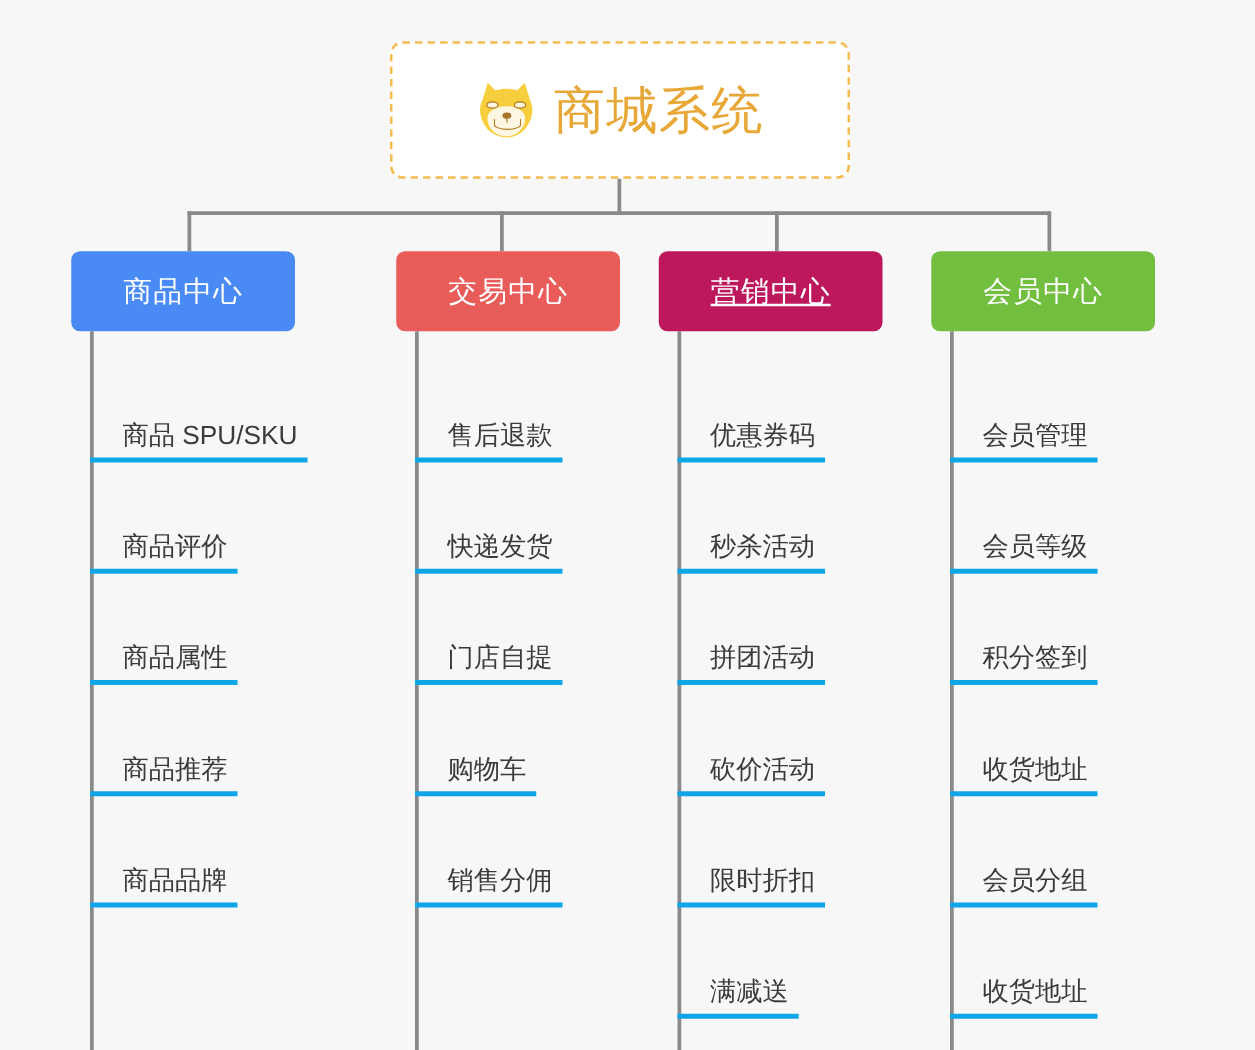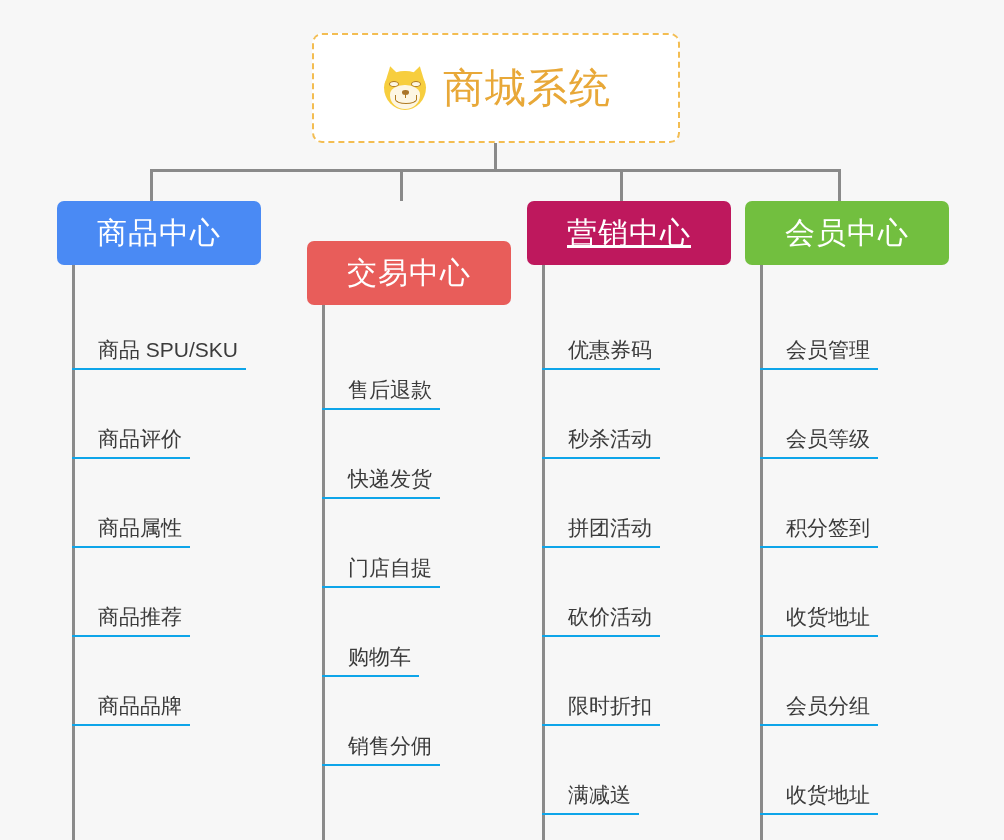--- a/index.html
+++ b/index.html
@@ -130,28 +130,28 @@
   .conn-h-bus  { left: 150px; top: 169px; width: 690px; height: 3px; }
   .conn-drop   { top: 169px; width: 3px; height: 32px; }
 
   
   .column {
     position: absolute;
     top: 201px;
     width: 210px;
   }
   .col-header {
-    width: 204px;
+    width: 179px;
     height: 64px;
     border-radius: 7px;
     display: flex;
     align-items: center;
     justify-content: center;
     color: #ffffff;
-    font-size: 30px;
+    font-size: 23px;
     letter-spacing: 1px;
     box-sizing: border-box;
   }
   .spine {
     position: absolute;
     left: 15px;
     top: 64px;
     width: 3px;
     background: #8a8a8a;
   }
@@ -165,25 +165,25 @@
     height: 89px;
     display: flex;
     align-items: flex-end;
   }
   .item-label {
     display: inline-block;
     padding: 0 8px 4px 26px;
     font-size: 21px;
     color: #3b3b3b;
     white-space: nowrap;
-    border-bottom: 2px solid #0ea5e9;
+    border-bottom: 4px solid #0ea5e9;
   }
 
   .col-0 { left: 57px; }
-  .col-1 { left: 307px; margin-top: 40px; }
+  .col-1 { left: 317px; }
   .col-2 { left: 527px; }
   .col-3 { left: 745px; }
 </style>
 </head>
 <body style="background: rgb(247, 247, 247);">
 
 <div id="canvas">
 
   <div class="root-node" style="border-color: rgb(243, 189, 82);">
     <span class="dog-icon">

